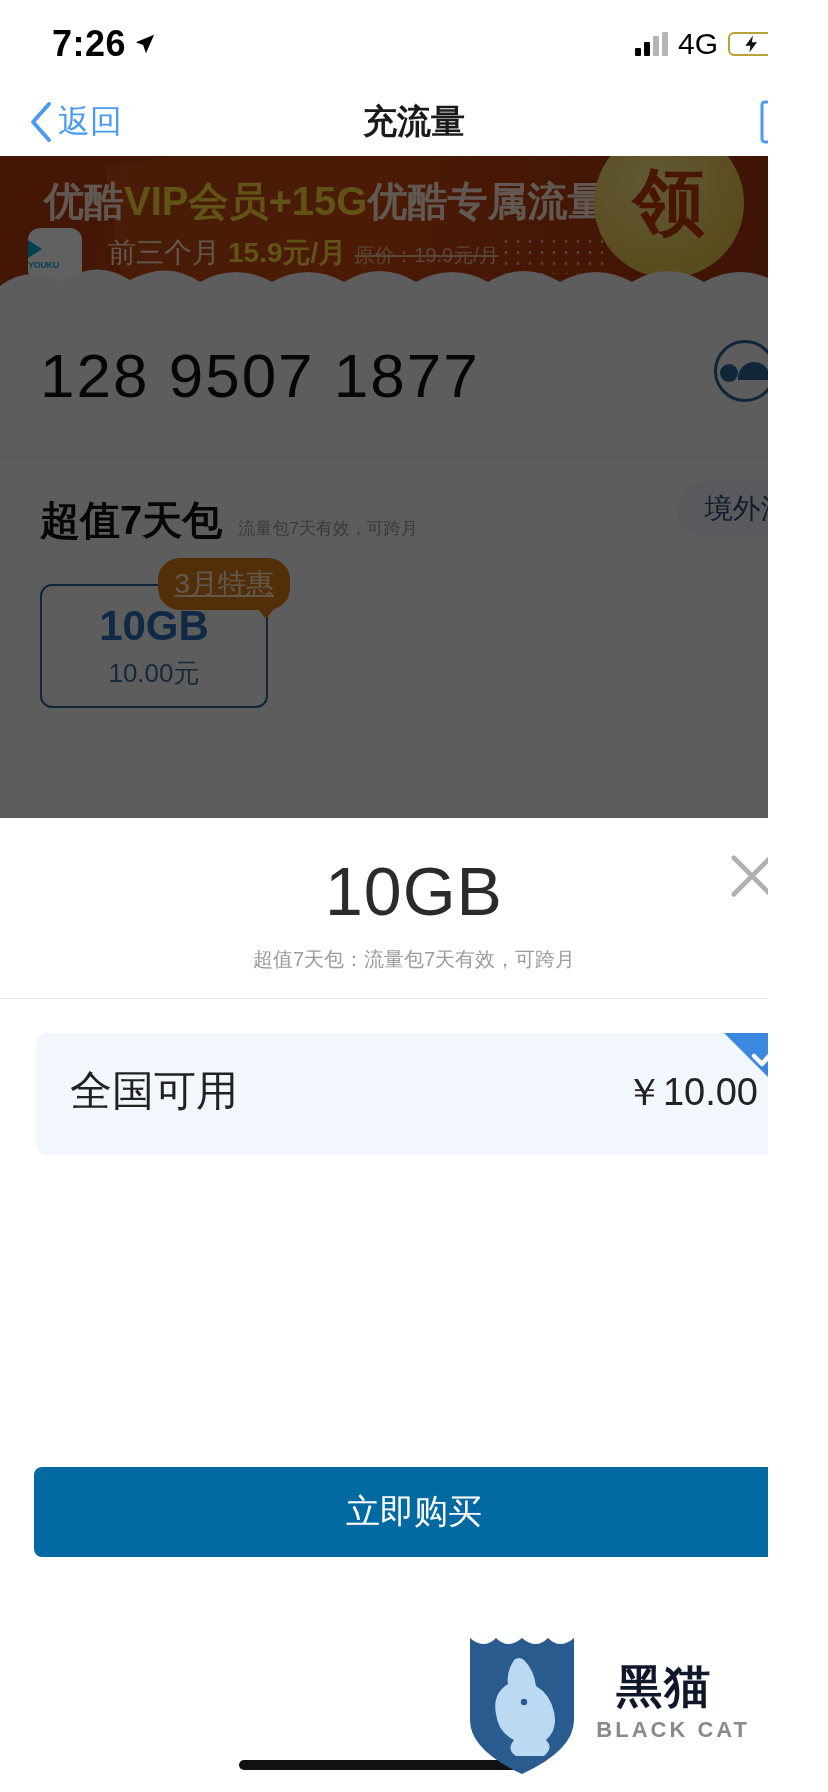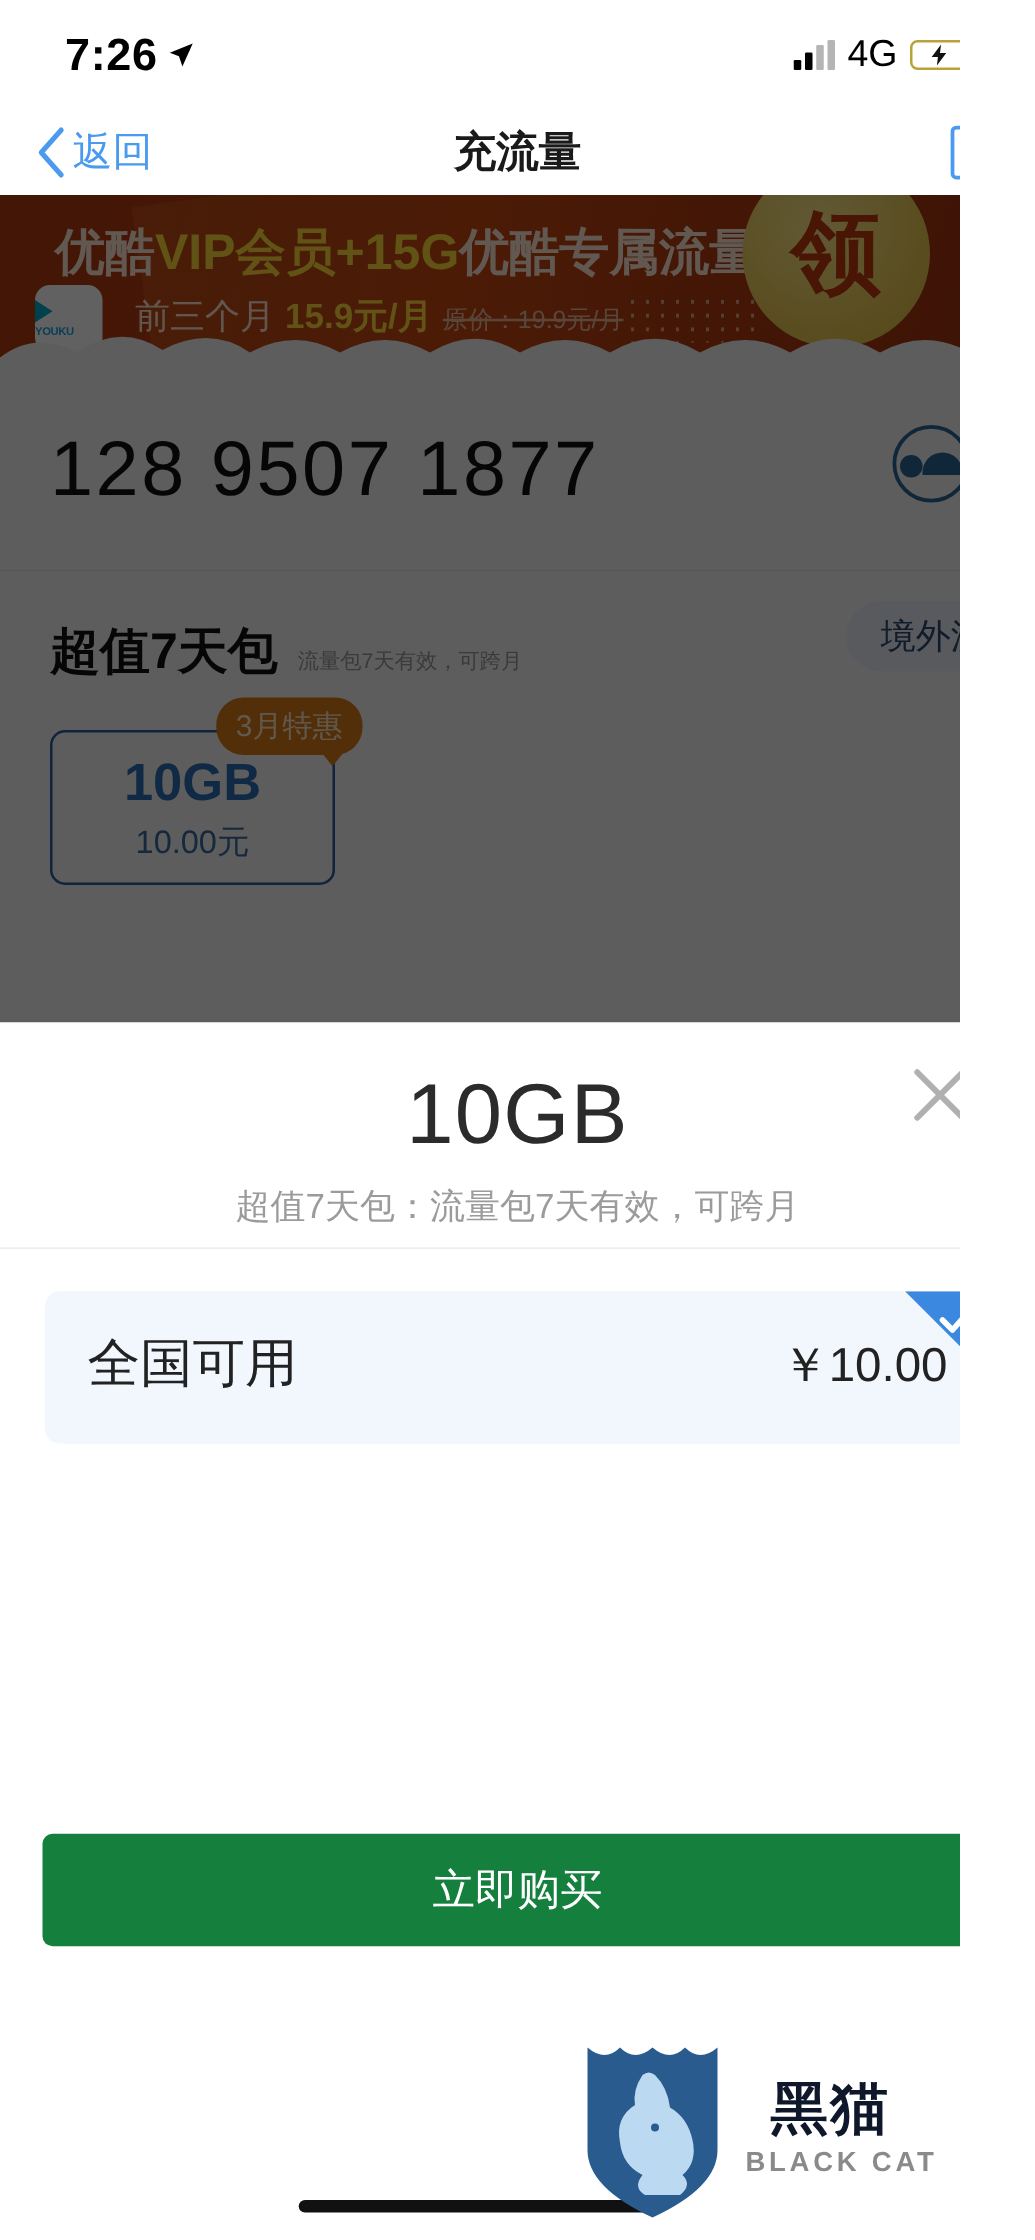--- a/index.html
+++ b/index.html
@@ -118,35 +118,35 @@
   }
   .cards{ margin-top:36px; display:flex; }
   .card{
     position:relative; width:228px; height:124px; border:2px solid #2b5f9e; border-radius:12px;
     display:flex; flex-direction:column; align-items:center; justify-content:center;
   }
   .card .c1{ font-size:42px; color:#2b6eb5; font-weight:600; }
   .card .c2{ font-size:26px; color:#3b6d9e; margin-top:6px; }
   .badge{
     position:absolute; right:-24px; top:-28px; background:#d97b1a; color:#ffe7c9;
-    font-size:24px; padding:7px 16px; border-radius:22px; white-space:nowrap;
+    font-size:28px; padding:7px 16px; border-radius:22px; white-space:nowrap;text-decoration:underline;
   }
   .badge::after{
     content:""; position:absolute; right:16px; bottom:-9px; width:0; height:0;
     border-left:8px solid transparent; border-right:8px solid transparent; border-top:10px solid #d97b1a;
   }
 
   
   .sheet{
     position:absolute; left:0; top:818px; width:828px; height:974px;
     background:#ffffff; z-index:6;
   }
   .sheet-head{ position:relative; height:180px; padding-top:34px; text-align:center; }
   .sheet-title{ font-size:68px; color:#2b2b2b; font-weight:400; letter-spacing:1px; }
-  .sheet-sub{ font-size:28px; color:#9b9b9b; margin-top:16px; }
+  .sheet-sub{ font-size:20px; color:#9b9b9b; margin-top:16px; }
   .close{
     position:absolute; right:48px; top:30px; width:56px; height:56px; cursor:pointer;
   }
   .sheet-div{ height:1px; background:#e8e8e8; }
 
   .offer-wrap{ padding:34px 36px 0 36px; }
   .offer{
     position:relative; background:#f2f6fd; border-radius:12px; padding:30px 34px 36px 34px; overflow:hidden;
   }
   .offer-row{ display:flex; align-items:baseline; justify-content:space-between; }
@@ -158,21 +158,21 @@
   .tick{ position:absolute; right:0; top:0; width:68px; height:68px; }
   .tick .tri{
     position:absolute; right:0; top:0; width:0; height:0;
     border-top:68px solid #3b88e0; border-left:68px solid transparent;
   }
   .tick .chk{ position:absolute; right:9px; top:9px; }
 
   
   .buy{
     position:absolute; left:34px; top:1467px; width:760px; height:90px; border-radius:8px;
-    background:#15803d; color:#fff; font-size:34px; display:flex; align-items:center; justify-content:center;
+    background:#0369a1; color:#fff; font-size:34px; display:flex; align-items:center; justify-content:center;
     z-index:7; border:none; cursor:pointer; font-family:inherit;
   }
   
   .home-ind{
     position:absolute; left:50%; transform:translateX(-50%); bottom:22px;
     width:290px; height:10px; border-radius:6px; background:#111; z-index:8;
   }
 
   
   .wm{ position:absolute; right:18px; bottom:14px; display:flex; align-items:center; gap:14px; z-index:9; }

